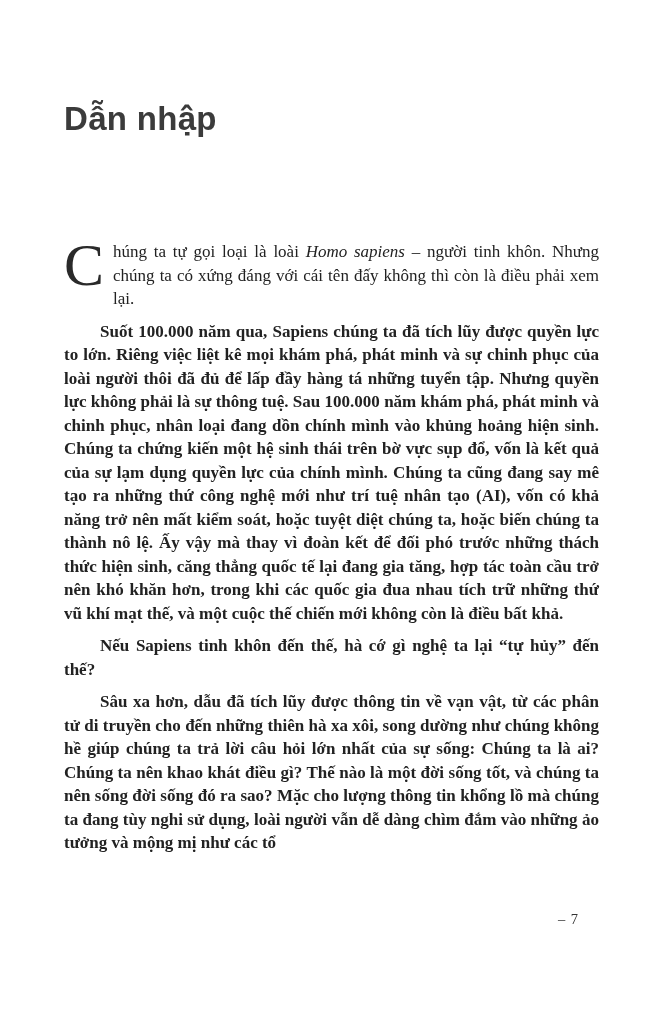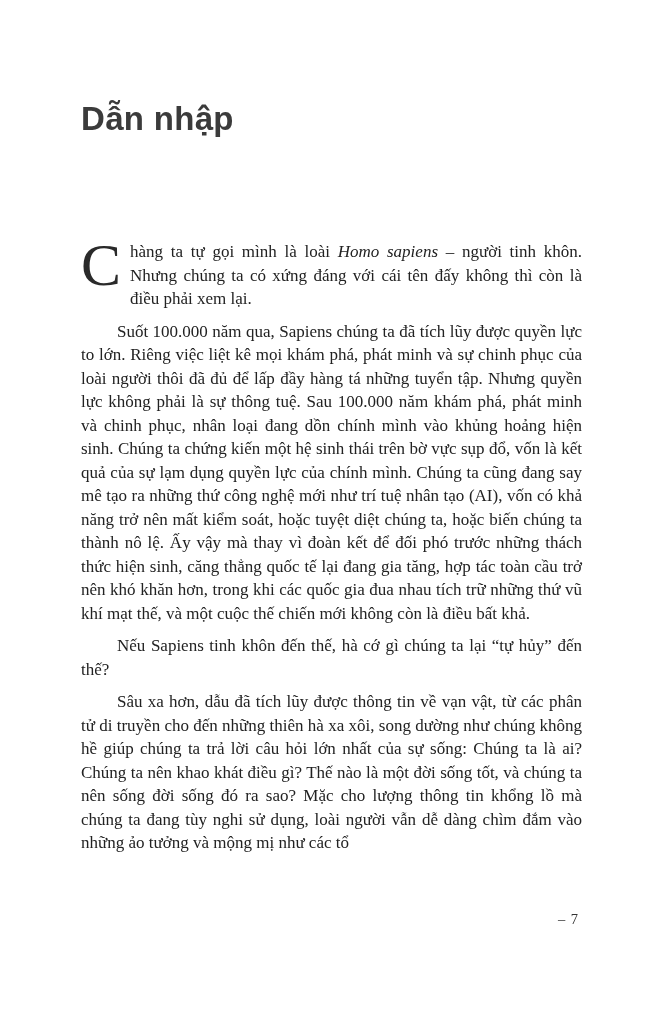--- a/index.html
+++ b/index.html
@@ -10,21 +10,21 @@
   body {
     width: 663px;
     height: 1024px;
     overflow: hidden;
   }
   .page {
     position: relative;
     width: 663px;
     height: 1024px;
     box-sizing: border-box;
-    padding: 0 81px;
+    padding: 0 64px;
     background: #ffffff;
     color: #262626;
     font-family: "Liberation Serif", "DejaVu Serif", serif;
   }
   .chapter-title {
     margin: 0;
     padding-top: 100px;
     font-family: "Liberation Sans", "DejaVu Sans", sans-serif;
     font-weight: 600;
     font-size: 33px;
@@ -36,20 +36,21 @@
     font-size: 17px;
     line-height: 23.5px;
     text-align: justify;
     color: #222222;
   }
   .para {
     margin: 0 0 9px 0;
   }
   .para.indent {
     text-indent: 36px;
+    font-weight: bold;
   }
   .para.first {
     text-indent: 0;
   }
   .dropcap {
     float: left;
     font-size: 60px;
     line-height: 45px;
     padding: 3px 9px 0 0;
     font-weight: 400;
@@ -69,26 +70,26 @@
 </head>
 <body>
 
 <div class="page">
 
   <h1 class="chapter-title">Dẫn nhập</h1>
 
   <div class="body-text">
 
     <p class="para first">
-      <span class="dropcap">C</span><span>hàng ta tự gọi mình là loài </span><em class="species">Homo sapiens</em><span> – người tinh khôn. Nhưng chúng ta có xứng đáng với cái tên đấy không thì còn là điều phải xem lại.</span>
+      <span class="dropcap">C</span><span>húng ta tự gọi loại là loài </span><em class="species">Homo sapiens</em><span> – người tinh khôn. Nhưng chúng ta có xứng đáng với cái tên đấy không thì còn là điều phải xem lại.</span>
     </p>
 
     <p class="para indent">Suốt 100.000 năm qua, Sapiens chúng ta đã tích lũy được quyền lực to lớn. Riêng việc liệt kê mọi khám phá, phát minh và sự chinh phục của loài người thôi đã đủ để lấp đầy hàng tá những tuyển tập. Nhưng quyền lực không phải là sự thông tuệ. Sau 100.000 năm khám phá, phát minh và chinh phục, nhân loại đang dồn chính mình vào khủng hoảng hiện sinh. Chúng ta chứng kiến một hệ sinh thái trên bờ vực sụp đổ, vốn là kết quả của sự lạm dụng quyền lực của chính mình. Chúng ta cũng đang say mê tạo ra những thứ công nghệ mới như trí tuệ nhân tạo (AI), vốn có khả năng trở nên mất kiểm soát, hoặc tuyệt diệt chúng ta, hoặc biến chúng ta thành nô lệ. Ấy vậy mà thay vì đoàn kết để đối phó trước những thách thức hiện sinh, căng thẳng quốc tế lại đang gia tăng, hợp tác toàn cầu trở nên khó khăn hơn, trong khi các quốc gia đua nhau tích trữ những thứ vũ khí mạt thế, và một cuộc thế chiến mới không còn là điều bất khả.</p>
 
-    <p class="para indent">Nếu Sapiens tinh khôn đến thế, hà cớ gì chúng ta lại “tự hủy” đến thế?</p>
+    <p class="para indent">Nếu Sapiens tinh khôn đến thế, hà cớ gì nghệ ta lại “tự hủy” đến thế?</p>
 
     <p class="para indent">Sâu xa hơn, dẫu đã tích lũy được thông tin về vạn vật, từ các phân tử di truyền cho đến những thiên hà xa xôi, song dường như chúng không hề giúp chúng ta trả lời câu hỏi lớn nhất của sự sống: Chúng ta là ai? Chúng ta nên khao khát điều gì? Thế nào là một đời sống tốt, và chúng ta nên sống đời sống đó ra sao? Mặc cho lượng thông tin khổng lồ mà chúng ta đang tùy nghi sử dụng, loài người vẫn dễ dàng chìm đắm vào những ảo tưởng và mộng mị như các tổ</p>
 
   </div>
 
   <div class="page-number">– 7</div>
 
 </div>
 
 </body></html>

